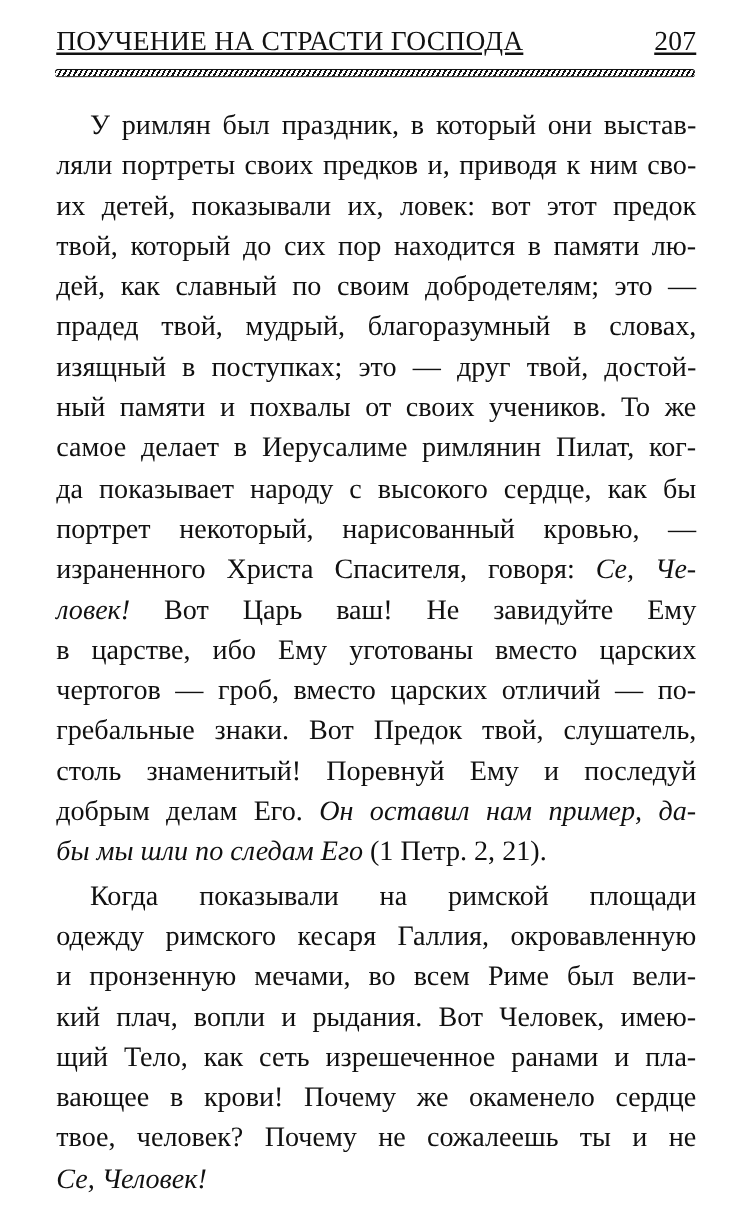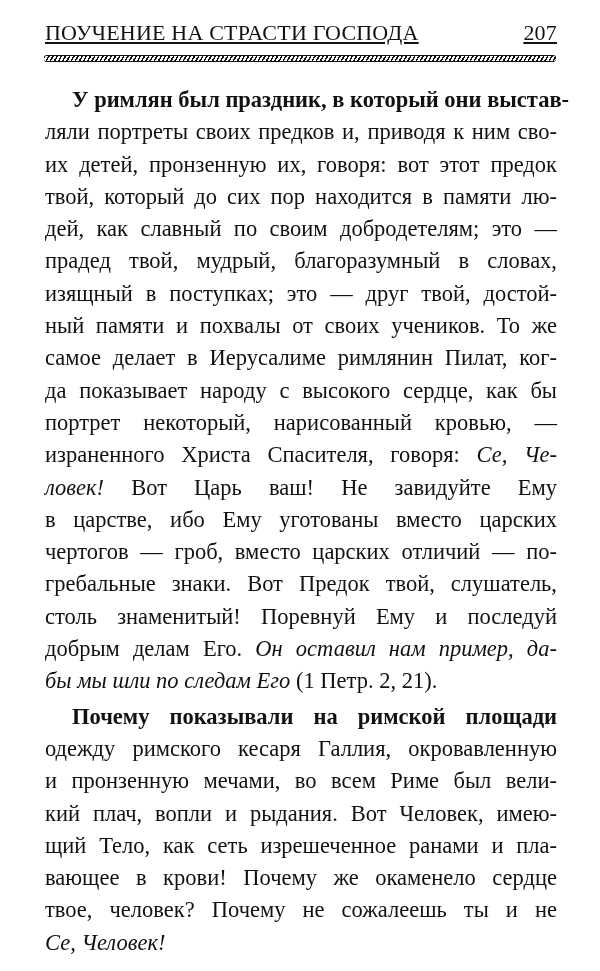--- a/index.html
+++ b/index.html
@@ -23,58 +23,58 @@
     }
     .text {
       position: absolute; left: 45px; top: 84px; width: 512px;
       font-size: 22.5px; line-height: 32.3px;
     }
     .line {
       display: block; white-space: nowrap; text-align: justify;
       text-align-last: justify; height: 32.3px;
     }
     .line.last { text-align-last: left; }
-    .line.indent { padding-left: 27px; font-weight: bold; }
+    .line.indent { padding-left: 27px; }
     .gap { height: 3px; }
     i { font-style: italic; }
   </style>
 </head>
 <body>
 
 <div class="header">
   <span class="title">ПОУЧЕНИЕ НА СТРАСТИ ГОСПОДА</span>
   <span class="pagenum">207</span>
 </div>
 <div class="rule"></div>
 
 <div class="text" id="body-text">
     <div class="para">
       <span class="line indent"><span>У римлян был праздник, в который они выстав-</span></span>
       <span class="line"><span>ляли портреты своих предков и, приводя к ним сво-</span></span>
-      <span class="line"><span>их детей, пронзенную их, говоря: вот этот предок</span></span>
+      <span class="line"><span>их детей, показывали их, ловек: вот этот предок</span></span>
       <span class="line"><span>твой, который до сих пор находится в памяти лю-</span></span>
       <span class="line"><span>дей, как славный по своим добродетелям; это —</span></span>
       <span class="line"><span>прадед твой, мудрый, благоразумный в словах,</span></span>
       <span class="line"><span>изящный в поступках; это — друг твой, достой-</span></span>
       <span class="line"><span>ный памяти и похвалы от своих учеников. То же</span></span>
       <span class="line"><span>самое делает в Иерусалиме римлянин Пилат, ког-</span></span>
       <span class="line"><span>да показывает народу с высокого сердце, как бы</span></span>
       <span class="line"><span>портрет некоторый, нарисованный кровью, —</span></span>
       <span class="line"><span>израненного Христа Спасителя, говоря: </span><i>Се, Че-</i></span>
       <span class="line"><i>ловек!</i><span> Вот Царь ваш! Не завидуйте Ему</span></span>
       <span class="line"><span>в царстве, ибо Ему уготованы вместо царских</span></span>
       <span class="line"><span>чертогов — гроб, вместо царских отличий — по-</span></span>
       <span class="line"><span>гребальные знаки. Вот Предок твой, слушатель,</span></span>
       <span class="line"><span>столь знаменитый! Поревнуй Ему и последуй</span></span>
       <span class="line"><span>добрым делам Его. </span><i>Он оставил нам пример, да-</i></span>
       <span class="line last"><i>бы мы шли по следам Его</i><span> (1 Петр. 2, 21).</span></span>
     </div>
     <div class="gap"></div>
     <div class="para">
-      <span class="line indent"><span>Почему показывали на римской площади</span></span>
+      <span class="line indent"><span>Когда показывали на римской площади</span></span>
       <span class="line"><span>одежду римского кесаря Галлия, окровавленную</span></span>
       <span class="line"><span>и пронзенную мечами, во всем Риме был вели-</span></span>
       <span class="line"><span>кий плач, вопли и рыдания. Вот Человек, имею-</span></span>
       <span class="line"><span>щий Тело, как сеть изрешеченное ранами и пла-</span></span>
       <span class="line"><span>вающее в крови! Почему же окаменело сердце</span></span>
       <span class="line"><span>твое, человек? Почему не сожалеешь ты и не</span></span>
       <span class="line last"><i>Се, Человек!</i></span>
     </div>
   </div>
 

